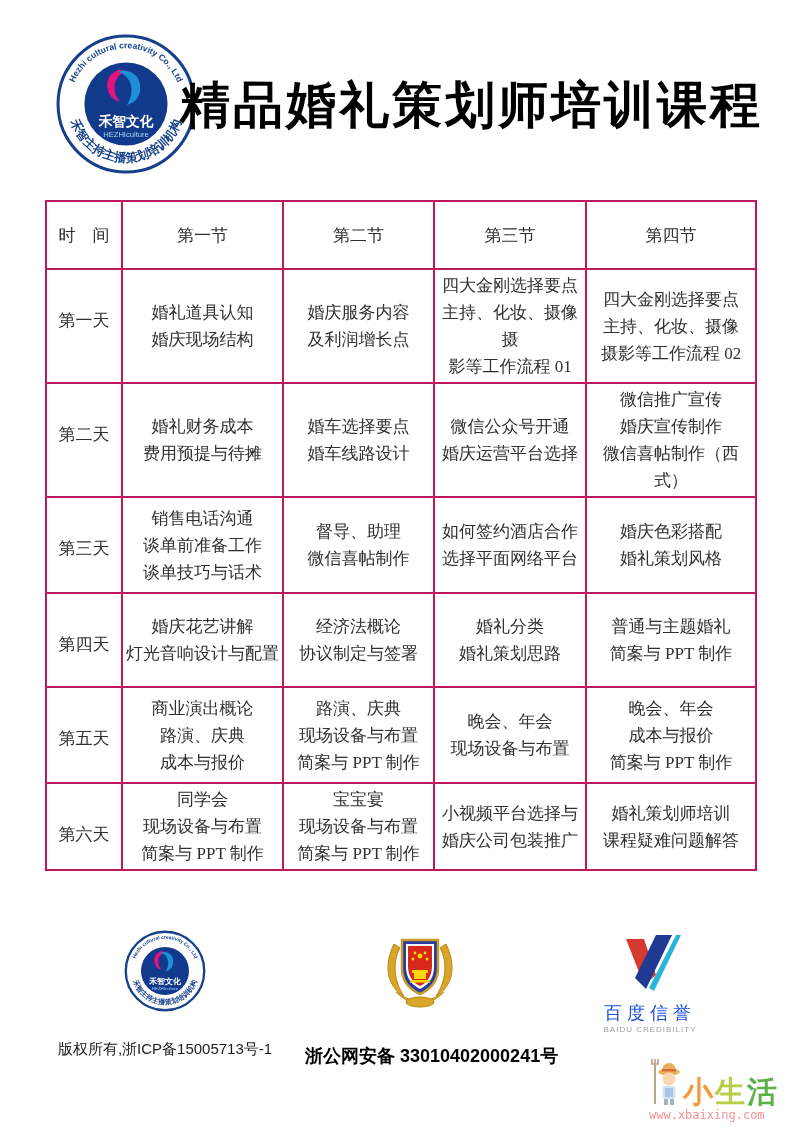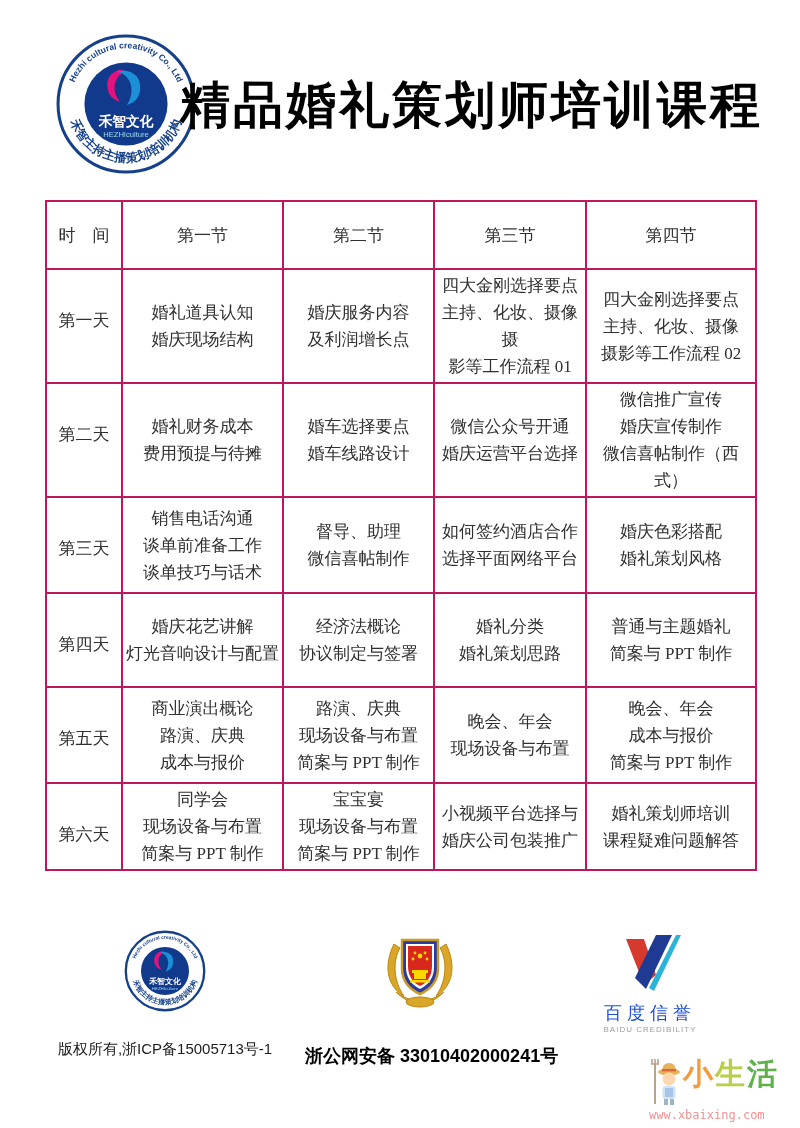--- a/index.html
+++ b/index.html
@@ -46,21 +46,21 @@
   .footer-caption.bold { font-size: 18px; font-weight: 700; color: #000; }
   .baidu-cn { margin-top: 4px; font-family: "Liberation Sans", sans-serif;
     font-size: 18px; color: #1d4ed8; letter-spacing: 5px; }
   .baidu-en { font-family: "Liberation Sans", sans-serif;
     font-size: 8px; color: #9c9c9c; letter-spacing: 1px; }
   .baidu-cert { margin-top: 7px; font-family: "Liberation Sans", sans-serif;
     font-size: 17px; font-weight: 700; color: #111; letter-spacing: 2px; }
 
   
   .watermark { position: absolute; right: 6px; bottom: 6px; width: 145px; }
-  .wm-row { display: flex; }
+  .wm-row { display: flex; align-items: flex-end; }
   .wm-text { font-family: "Liberation Sans", "DejaVu Sans", sans-serif;
     font-size: 30px; font-weight: 700; line-height: 32px; letter-spacing: 2px; }
   .wm-c0 { color: #f29b3b; } .wm-c1 { color: #b8cf4a; } .wm-c2 { color: #5fb24a; }
   .wm-url { font-family: "DejaVu Sans Mono", monospace;
     font-size: 12px; color: #f49090; margin-top: 0px; white-space: nowrap; }
 </style>
 </head>
 <body>
 
 <div class="page">

